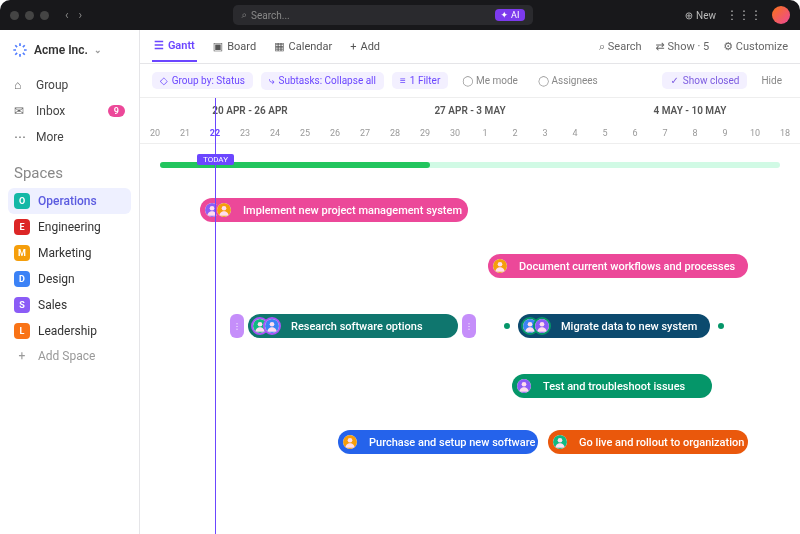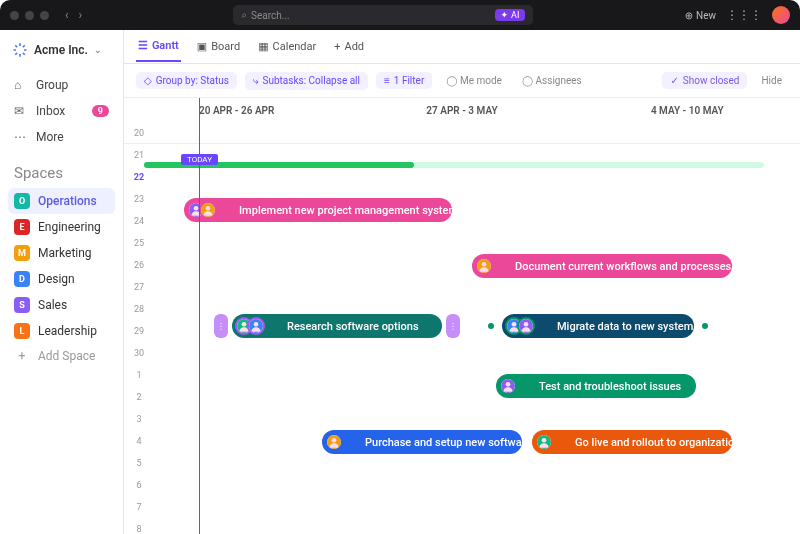--- a/index.html
+++ b/index.html
@@ -9,21 +9,21 @@
 .traffic span { width: 9px; height: 9px; border-radius: 50%; background: #444; }
 .nav-arrows { color: #888; font-size: 12px; display: flex; gap: 10px; margin-left: 6px; }
 .search-bar { flex: 1; max-width: 300px; height: 20px; background: #2a2a2e; border-radius: 5px; margin: 0 auto; display: flex; align-items: center; padding: 0 8px; font-size: 10px; color: #888; gap: 4px; }
 .search-icon { font-size: 10px; }
 .ai-chip { background: #7c3aed; color: #fff; font-size: 9px; padding: 1px 6px; border-radius: 4px; margin-left: auto; display: flex; align-items: center; gap: 3px; }
 .tb-right { display: flex; align-items: center; gap: 10px; font-size: 10px; color: #bbb; }
 .new-btn { display: flex; align-items: center; gap: 3px; }
 .grid-icon { font-size: 12px; }
 .avatar-top { width: 18px; height: 18px; border-radius: 50%; background: linear-gradient(135deg,#f97316,#ec4899); }
 .main { display: flex; height: calc(100% - 30px); }
-.sidebar { width: 124px; border-right: 1px solid #e5e5e8; padding: 10px 8px; font-size: 12px; color: #333; }
+.sidebar { width: 140px; border-right: 1px solid #e5e5e8; padding: 10px 8px; font-size: 12px; color: #333; }
 .workspace { display: flex; align-items: center; gap: 6px; font-weight: 600; margin-bottom: 12px; padding: 2px 4px; }
 .ws-logo { width: 16px; height: 16px; color: #4f7cff; }
 .chev { color: #999; font-size: 9px; }
 .nav-item { display: flex; align-items: center; gap: 8px; padding: 6px 6px; border-radius: 6px; cursor: pointer; color: #444; }
 .nav-item .icon { width: 14px; color: #666; font-size: 12px; }
 .badge { margin-left: auto; background: #ec4899; color: #fff; font-size: 9px; padding: 1px 6px; border-radius: 8px; font-weight: 600; }
 .section-label { font-size: 15px; color: #888; margin: 14px 0 6px 6px; }
 .space-item { display: flex; align-items: center; gap: 8px; padding: 5px 6px; border-radius: 6px; cursor: pointer; font-size: 12px; }
 .space-item.active { background: #eef0ff; color: #5b5be0; font-weight: 500; }
 .space-badge { width: 16px; height: 16px; border-radius: 4px; color: #fff; font-size: 9px; font-weight: 700; display: flex; align-items: center; justify-content: center; }
@@ -35,30 +35,30 @@
 .tab-icon { font-size: 11px; }
 .vt-right { margin-left: auto; display: flex; gap: 14px; color: #666; }
 .filter-bar { height: 34px; display: flex; align-items: center; padding: 0 12px; gap: 8px; font-size: 10px; color: #666; border-bottom: 1px solid #eee; }
 .chip { display: flex; align-items: center; gap: 4px; padding: 3px 8px; border-radius: 5px; background: #f3f0ff; color: #6b46ff; cursor: pointer; }
 .chip.closed { background: #f3f0ff; color: #7c5be0; }
 .chip-plain { color: #888; padding: 3px 6px; cursor: pointer; }
 .fb-right { margin-left: auto; display: flex; gap: 8px; align-items: center; }
 .timeline { flex: 1; position: relative; overflow: hidden; }
 .week-headers { display: flex; height: 24px; font-size: 10px; color: #555; font-weight: 600; }
 .week-col { flex: 1; display: flex; align-items: center; justify-content: center; }
-.day-row { display: flex; height: 22px; border-bottom: 1px solid #eee; font-size: 9px; color: #999; position: relative; flex-direction: column; }
+.day-row { display: flex; height: 22px; border-bottom: 1px solid #eee; font-size: 9px; color: #999; position: relative; }
 .day-cell { width: 30px; text-align: center; line-height: 22px; flex-shrink: 0; }
 .day-cell.today { color: #6b46ff; font-weight: 700; }
 .today-label { position: absolute; background: #6b46ff; color: #fff; font-size: 8px; padding: 1px 6px; border-radius: 2px; top: 22px; z-index: 5; }
 .today-line { position: absolute; width: 1px; background: #6b46ff; top: 0; bottom: 0; z-index: 1; }
 .progress-track { height: 6px; position: relative; margin-top: 18px; }
 .prog-bg { position: absolute; height: 6px; background: #d1fae5; border-radius: 3px; }
 .prog-fg { position: absolute; height: 6px; background: #22c55e; border-radius: 3px; }
 .gantt-area { position: relative; margin-top: 30px; }
-.task-bar { position: absolute; height: 24px; border-radius: 12px; display: flex; align-items: center; padding: 0 12px 0 3px; color: #fff; font-size: 11px; gap: 22px; cursor: pointer; white-space: nowrap; }
+.task-bar { position: absolute; height: 24px; border-radius: 12px; display: flex; align-items: center; padding: 0 12px 0 3px; color: #fff; font-size: 11px; gap: 10px; cursor: pointer; white-space: nowrap; }
 .task-avatars { display: flex; }
 .task-avatar { width: 18px; height: 18px; border-radius: 50%; border: 2px solid; margin-left: -6px; background: #ddd; overflow: hidden; }
 .task-avatar:first-child { margin-left: 0; }
 .task-avatar svg { width: 100%; height: 100%; }
 .task-label { font-weight: 500; }
 .dot { position: absolute; width: 6px; height: 6px; border-radius: 50%; }
 .handle { position: absolute; width: 14px; height: 24px; border-radius: 6px; display: flex; align-items: center; justify-content: center; color: #fff; font-size: 8px; }
 </style>
 </head>
 <body>
@@ -151,20 +151,25 @@
           <span>Board</span>
         </div>
       <div class="view-tab">
           <span class="tab-icon">▦</span>
           <span>Calendar</span>
         </div>
       <div class="view-tab">
           <span>+</span>
           <span>Add</span>
         </div>
+      <div class="vt-right">
+        <span>⌕ <span>Search</span></span>
+        <span>⇄ <span>Show · 5</span></span>
+        <span>⚙ <span>Customize</span></span>
+      </div>
     </div>
 
     <div class="filter-bar">
       <span class="chip">◇ <span>Group by: Status</span></span>
       <span class="chip">⤷ <span>Subtasks: Collapse all</span></span>
       <span class="chip">≡ <span>1 Filter</span></span>
       <span class="chip-plain">◯ <span>Me mode</span></span>
       <span class="chip-plain">◯ <span>Assignees</span></span>
       <div class="fb-right">
         <span class="chip closed">✓ <span>Show closed</span></span>

